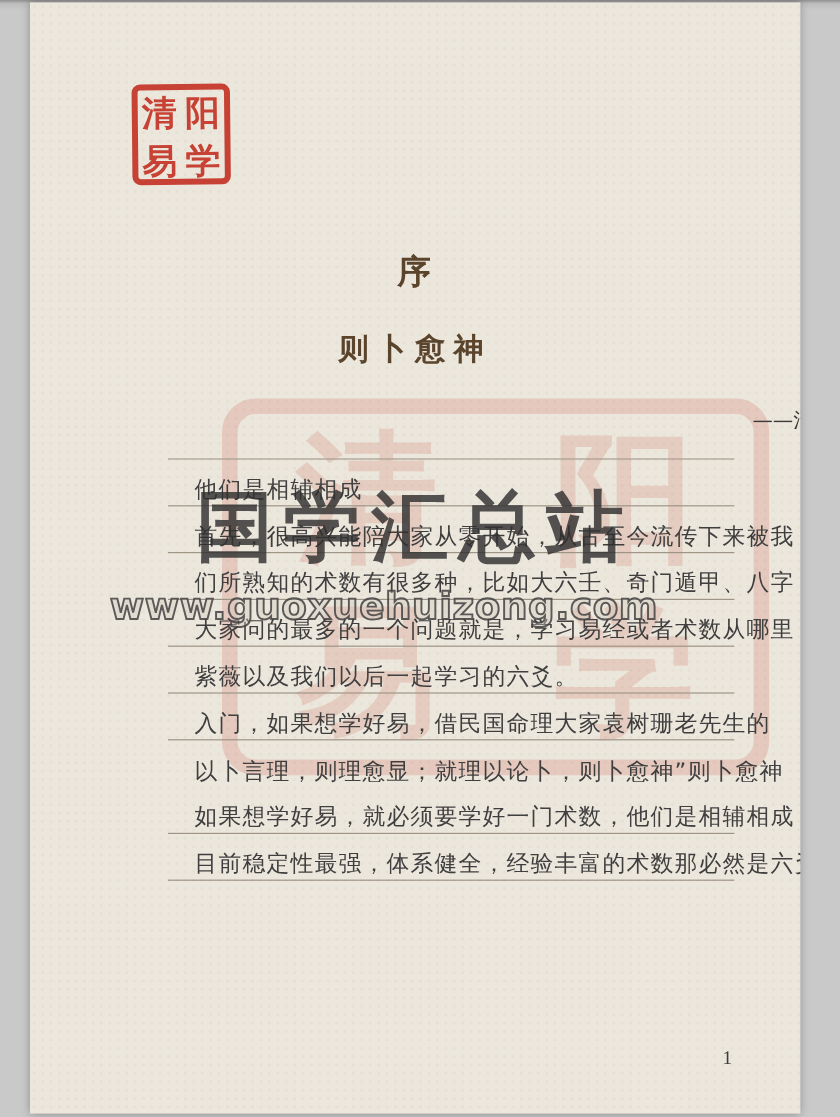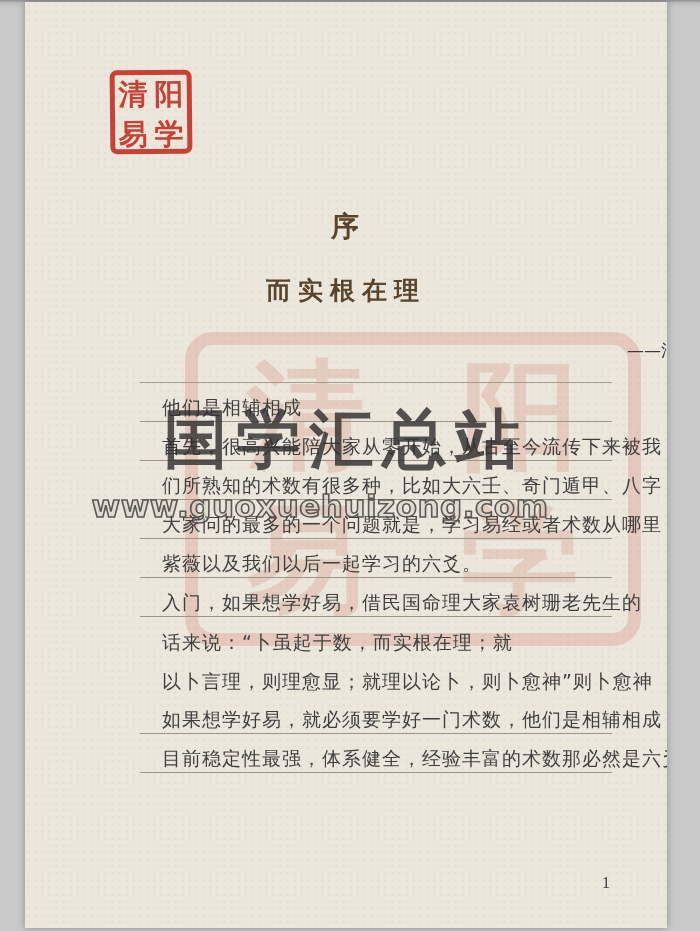--- a/index.html
+++ b/index.html
@@ -147,33 +147,32 @@
   </div>
 
   <div class="stamp">
     <span>清</span>
     <span>阳</span>
     <span>易</span>
     <span>学</span>
   </div>
 
   <div class="title">序</div>
-  <div class="subtitle">而实根在理</div>
+  <div class="subtitle">则卜愈神</div>
   <div class="byline">——清阳</div>
 
   <div class="top-rule"></div>
 
   <div class="bodylines">
     <div class="bodyline ruled">他们是相辅相成</div>
     <div class="bodyline ruled">首先，很高兴能陪大家从零开始，从古至今流传下来被我</div>
     <div class="bodyline ruled">们所熟知的术数有很多种，比如大六壬、奇门遁甲、八字，</div>
     <div class="bodyline ruled">大家问的最多的一个问题就是，学习易经或者术数从哪里</div>
     <div class="bodyline ruled">紫薇以及我们以后一起学习的六爻。</div>
     <div class="bodyline ruled">入门，如果想学好易，借民国命理大家袁树珊老先生的</div>
-    <div class="bodyline">话来说：“卜虽起于数，而实根在理；就</div>
     <div class="bodyline">以卜言理，则理愈显；就理以论卜，则卜愈神”则卜愈神</div>
     <div class="bodyline ruled">如果想学好易，就必须要学好一门术数，他们是相辅相成，</div>
     <div class="bodyline ruled">目前稳定性最强，体系健全，经验丰富的术数那必然是六爻。</div>
   </div>
 
   <div class="wm-name">国学汇总站</div>
   <div class="wm-url">www.guoxuehuizong.com</div>
 
   <div class="page-num">1</div>
 

